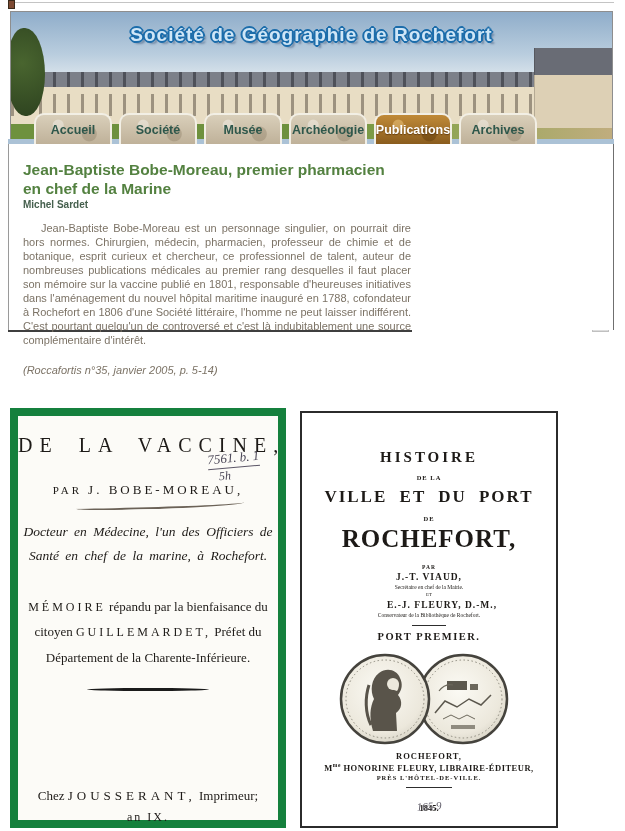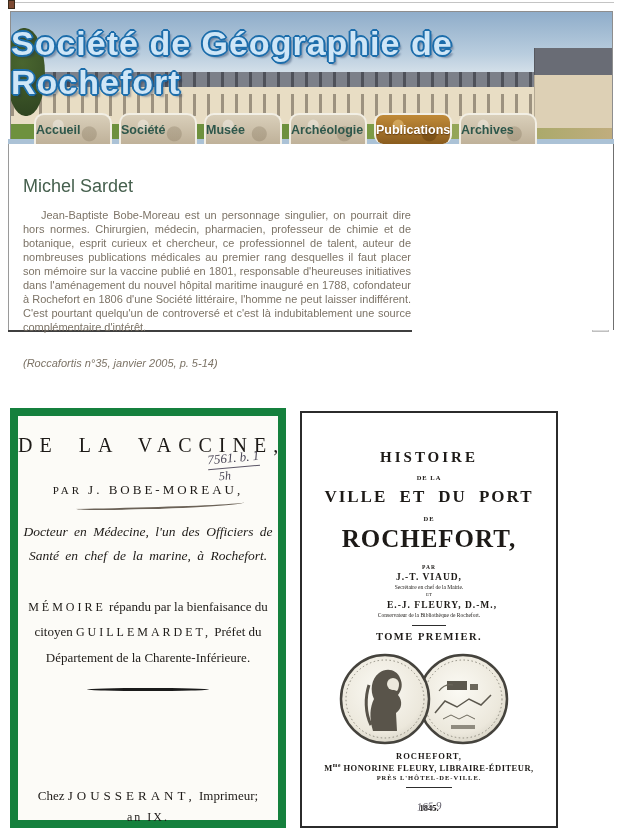--- a/index.html
+++ b/index.html
@@ -19,53 +19,53 @@
   .ph-facade { position:absolute; left:0; top:75px; right:0; height:37px; background:#e8ddc4; }
   .ph-windows { position:absolute; left:0; right:0; top:7px; height:22px;
                 background-image:repeating-linear-gradient(90deg, rgba(82,72,60,.5) 0 3px, rgba(0,0,0,0) 3px 14px); }
   .ph-grass { position:absolute; left:0; top:112px; right:0; height:20px;
               background:linear-gradient(90deg,#6e913e 0 52%, #8aa44e 68%, #c0ad7e); }
   .ph-tree { position:absolute; left:-4px; top:16px; width:38px; height:88px; border-radius:45% 55% 50% 50%;
              background:radial-gradient(circle at 40% 40%, #49652f, #2d421f); }
   .ph-pavilion { position:absolute; right:0; top:36px; width:78px; height:80px;
                  background:linear-gradient(180deg,#696c75 0 34%, #ddd0b5 34%);
                  border-left:1px solid rgba(0,0,0,.18); }
-  .site-title { position:absolute; left:0; right:0; top:12px; text-align:left;
-                font-size:34px; font-weight:bold; letter-spacing:1px; color:#cfe6f7;
+  .site-title { position:absolute; left:0; right:0; top:12px; text-align:center;
+                font-size:19px; font-weight:bold; letter-spacing:1px; color:#cfe6f7;
                 text-shadow:-2px 0 0 #1c6dab, 2px 0 0 #1c6dab, 0 -2px 0 #1c6dab, 0 2px 0 #1c6dab,
                             -1px -1px 0 #1c6dab, 1px -1px 0 #1c6dab, -1px 1px 0 #1c6dab, 1px 1px 0 #1c6dab,
                             3px 3px 2px rgba(25,50,90,.4); }
 
   
   .tabs { position:absolute; left:34px; top:113px; display:flex; gap:7px; z-index:3; }
   .tab { width:78px; height:31px; border:2px solid #f2efe5; border-bottom:none; border-radius:10px 10px 0 0;
-         display:flex; align-items:center; 
+         display:flex; align-items:center; justify-content:center;
          font-size:12.5px; font-weight:bold; color:#2e574b; cursor:pointer;
          background:linear-gradient(180deg,#d9cfba,#bfb199);
          background-image:radial-gradient(circle at 30% 35%, rgba(255,255,255,.35) 0 5px, rgba(0,0,0,0) 6px),
                           radial-gradient(circle at 72% 65%, rgba(110,95,70,.25) 0 7px, rgba(0,0,0,0) 8px),
                           linear-gradient(180deg,#d9cfba,#bfb199); }
   .tab.active { color:#ffffff; text-shadow:0 1px 1px rgba(70,35,0,.6);
          background-image:radial-gradient(circle at 30% 35%, rgba(255,220,150,.4) 0 5px, rgba(0,0,0,0) 6px),
                           radial-gradient(circle at 72% 65%, rgba(80,45,0,.35) 0 7px, rgba(0,0,0,0) 8px),
-                          linear-gradient(180deg,#c08a38,#8a5c1e);border-radius:9px; }
+                          linear-gradient(180deg,#c08a38,#8a5c1e); }
   .blue-strip { position:absolute; left:8px; top:139px; width:606px; height:5px; background:#abc2d6; z-index:2; }
 
   
   .content-frame { position:absolute; left:8px; top:144px; width:606px; height:186px; background:#fff;
                    border-left:1px solid #9a9a9a; border-right:1px solid #6f6f6f; z-index:1; }
   .content-bottom-border { position:absolute; left:8px; top:330px; width:404px; height:2px; background:#3f3f3f; }
   .scroll-artifact { position:absolute; left:592px; top:322px; width:17px; height:10px; background:#dcdcdc; border:1px solid #c0c0c0; }
 
   .article { position:absolute; left:14px; top:17px; width:392px; }
   .article-title { font-size:15.5px; font-weight:bold; color:#538140; line-height:1.22; }
-  .article-author { margin-top:15px; font-size:18px; font-weight:normal; color:#46604e; }
+  .article-author { margin-top:0; font-size:10px; font-weight:bold; color:#46604e; }
   .article-body { margin-top:12px; width:388px; font-size:11px; line-height:1.27; color:#7c7366;
                   text-align:justify; text-indent:18px; }
-  .article-citation { margin-top:22px; font-size:11px; font-style:italic; color:#7c7366; }
+  .article-citation { margin-top:16px; font-size:11px; font-style:italic; color:#7c7366; }
 
   
   .book { position:absolute; background:#fcfbf7; font-family:"Liberation Serif", serif; color:#1d1a17; }
   .book-left { left:10px; top:408px; width:276px; height:420px; border:8px solid #15803d; }
   .book-right { left:300px; top:411px; width:258px; height:417px; border:2px solid #2b2b2b; background:#ffffff; }
   .bk-line { position:absolute; left:0; right:0; text-align:center; white-space:nowrap; }
 
   
   .bl-title { top:18px; font-size:20px; letter-spacing:7px; word-spacing:8px; }
   .bl-shelfmark { position:absolute; right:18px; top:34px; transform:rotate(-5deg);
@@ -147,20 +147,24 @@
         <span>Publications</span>
       </div>
     <div class="tab">
         <span>Archives</span>
       </div>
   </div>
   <div class="blue-strip"></div>
 
   <div class="content-frame">
     <div class="article">
+      <div class="article-title">
+        <div>Jean-Baptiste Bobe-Moreau, premier pharmacien</div>
+        <div>en chef de la Marine</div>
+      </div>
       <div class="article-author">Michel Sardet</div>
       <div class="article-body">Jean-Baptiste Bobe-Moreau est un personnage singulier, on pourrait dire hors normes. Chirurgien, médecin, pharmacien, professeur de chimie et de botanique, esprit curieux et chercheur, ce professionnel de talent, auteur de nombreuses publications médicales au premier rang desquelles il faut placer son mémoire sur la vaccine publié en 1801, responsable d'heureuses initiatives dans l'aménagement du nouvel hôpital maritime inauguré en 1788, cofondateur à Rochefort en 1806 d'une Société littéraire, l'homme ne peut laisser indifférent. C'est pourtant quelqu'un de controversé et c'est là indubitablement une source complémentaire d'intérêt.</div>
       <div class="article-citation">(Roccafortis n°35, janvier 2005, p. 5-14)</div>
     </div>
   </div>
   <div class="content-bottom-border"></div>
   <div class="scroll-artifact"></div>
 
   <div class="book book-left">
     <div class="bk-line bl-title">DE LA VACCINE,</div>
@@ -194,21 +198,21 @@
     <div class="bk-line br-t3">VILLE ET DU PORT</div>
     <div class="bk-line br-t4">DE</div>
     <div class="bk-line br-t5">ROCHEFORT,</div>
     <div class="bk-line br-par">PAR</div>
     <div class="bk-line br-a1">J.-T. VIAUD,</div>
     <div class="bk-line br-r1">Secrétaire en chef de la Mairie.</div>
     <div class="bk-line br-et">ET</div>
     <div class="bk-line br-a2">E.-J. FLEURY, D.-M.,</div>
     <div class="bk-line br-r2">Conservateur de la Bibliothèque de Rochefort.</div>
     <div class="br-rule1"></div>
-    <div class="bk-line br-tome">TOME PREMIER.</div>
+    <div class="bk-line br-tome">PORT PREMIER.</div>
 
     <div class="br-medallions">
       <svg width="180" height="96" viewBox="0 0 180 96">
         <defs>
           <radialGradient id="coinG" cx="45%" cy="40%" r="65%">
             <stop offset="0%" stop-color="#fbfaf4"></stop>
             <stop offset="75%" stop-color="#ece8dc"></stop>
             <stop offset="100%" stop-color="#d6d2c4"></stop>
           </radialGradient>
         </defs>

